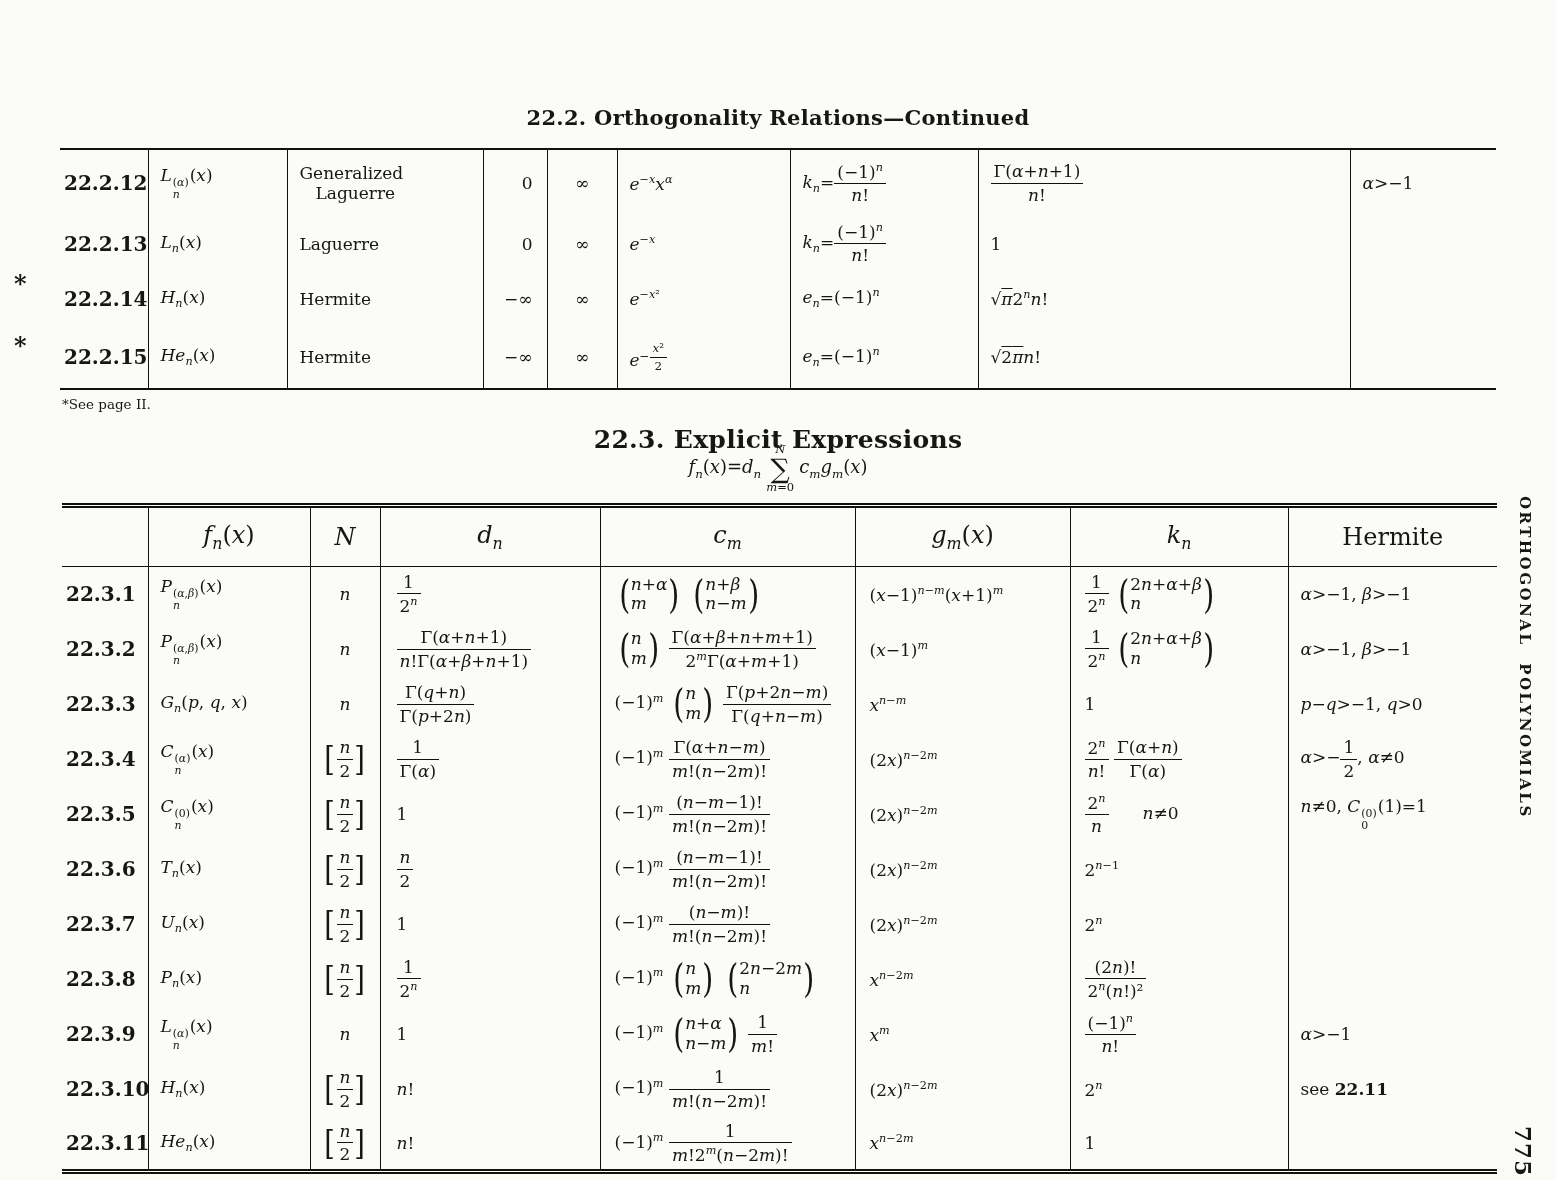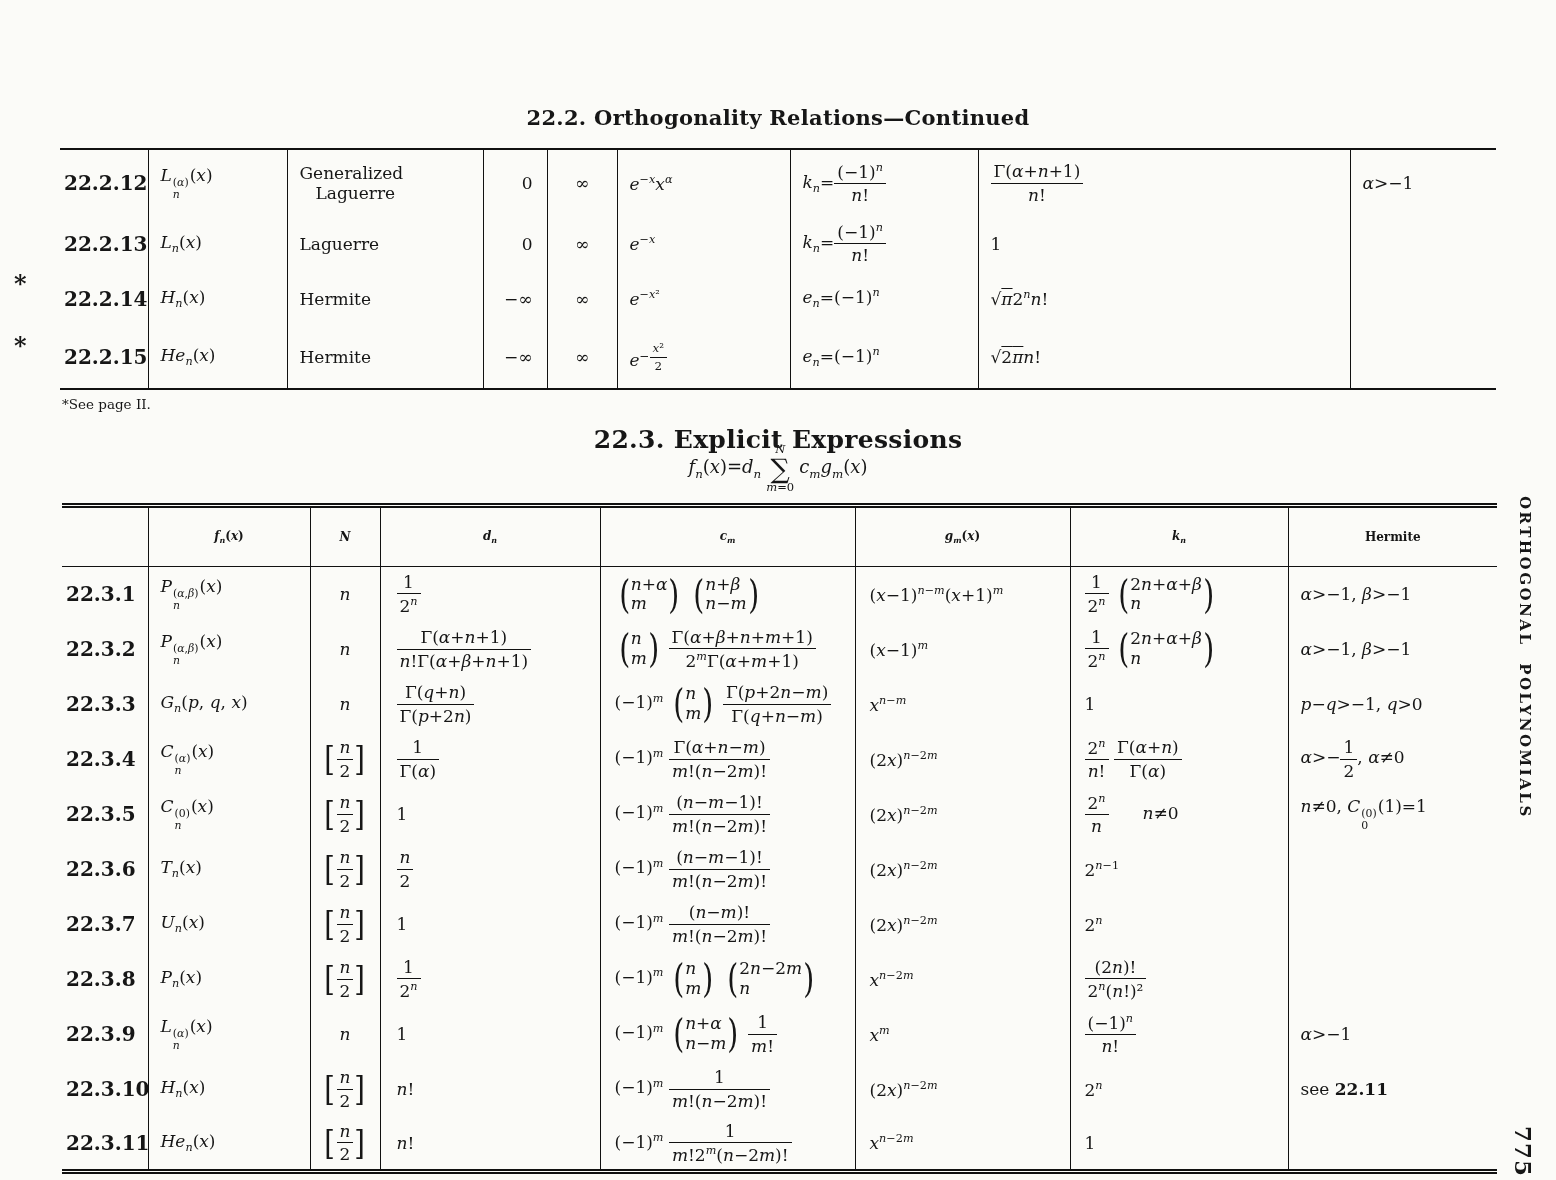--- a/index.html
+++ b/index.html
@@ -20,21 +20,21 @@
   table{border-collapse:collapse;table-layout:fixed;position:absolute;}
   td,th{vertical-align:middle;overflow:hidden;}
   .t1{left:60px;top:148px;width:1436px;border-top:2.5px solid #111;border-bottom:2.5px solid #111;}
   .t1 tr:nth-child(1){height:67px}
   .t1 tr:nth-child(2){height:55px}
   .t1 tr:nth-child(3){height:55px}
   .t1 tr:nth-child(4){height:63px}
   .t2{left:62px;top:503px;width:1435px;border-top:5px double #111;border-bottom:5px double #111;}
   .t2 thead tr{height:61px}
   .t2 tbody tr{height:55px}
-  .t2 th{border-bottom:1.5px solid #111;font-weight:bold;font-size:12px;text-align:center;}
+  .t2 th{border-bottom:1.5px solid #111;font-weight:normal;font-size:24px;text-align:center;}
   .bL{border-left:1.5px solid #111;}
   td{padding:2px 6px 2px 12px;}
   .col-id{font-weight:bold;font-size:20px;padding-left:4px;}
   .t1 .col-a{text-align:right;padding-right:14px;}
   .t1 .col-b{text-align:center;padding:0;}
   .t2 .col-N{text-align:center;padding:0 4px;}
   .t2 .col-d{padding-left:16px;}
   .t2 .col-c{padding-left:14px;}
   .t2 .col-g{padding-left:14px;margin-top:44px;}
   .t2 .col-k{padding-left:14px;}

